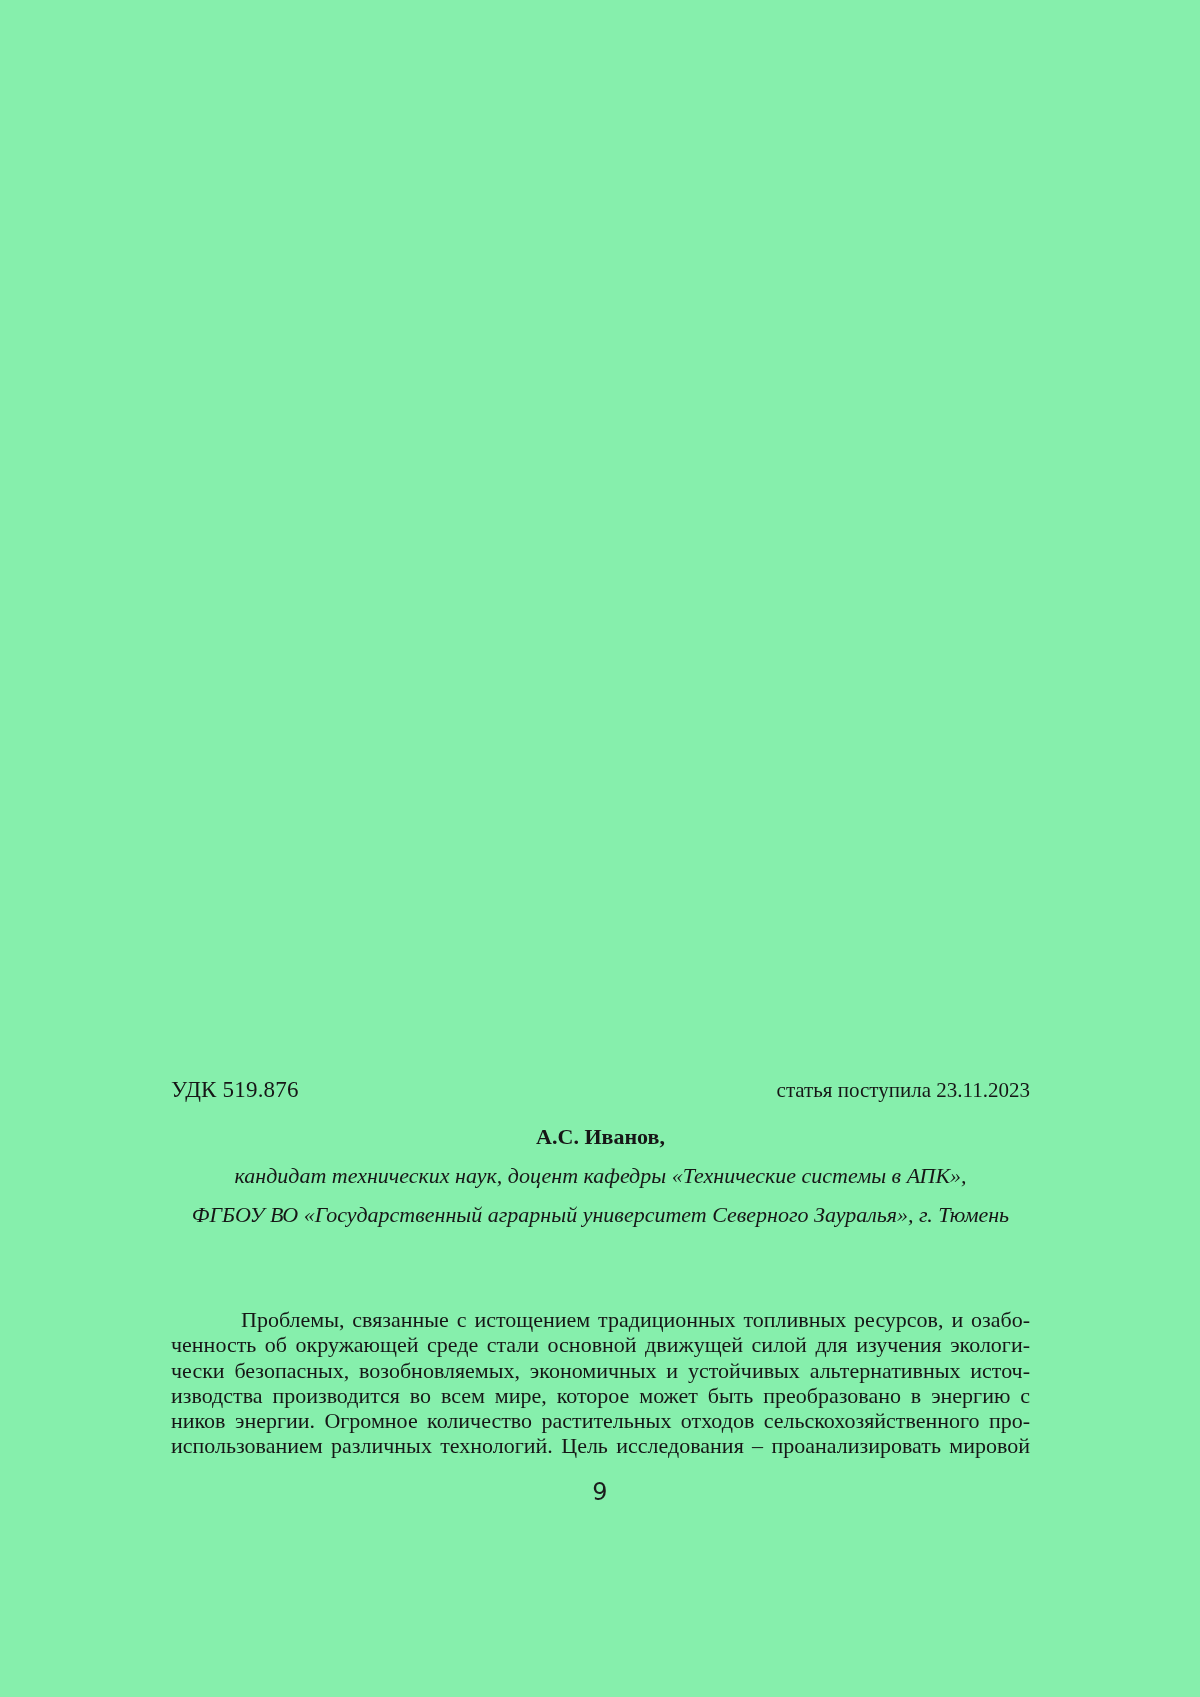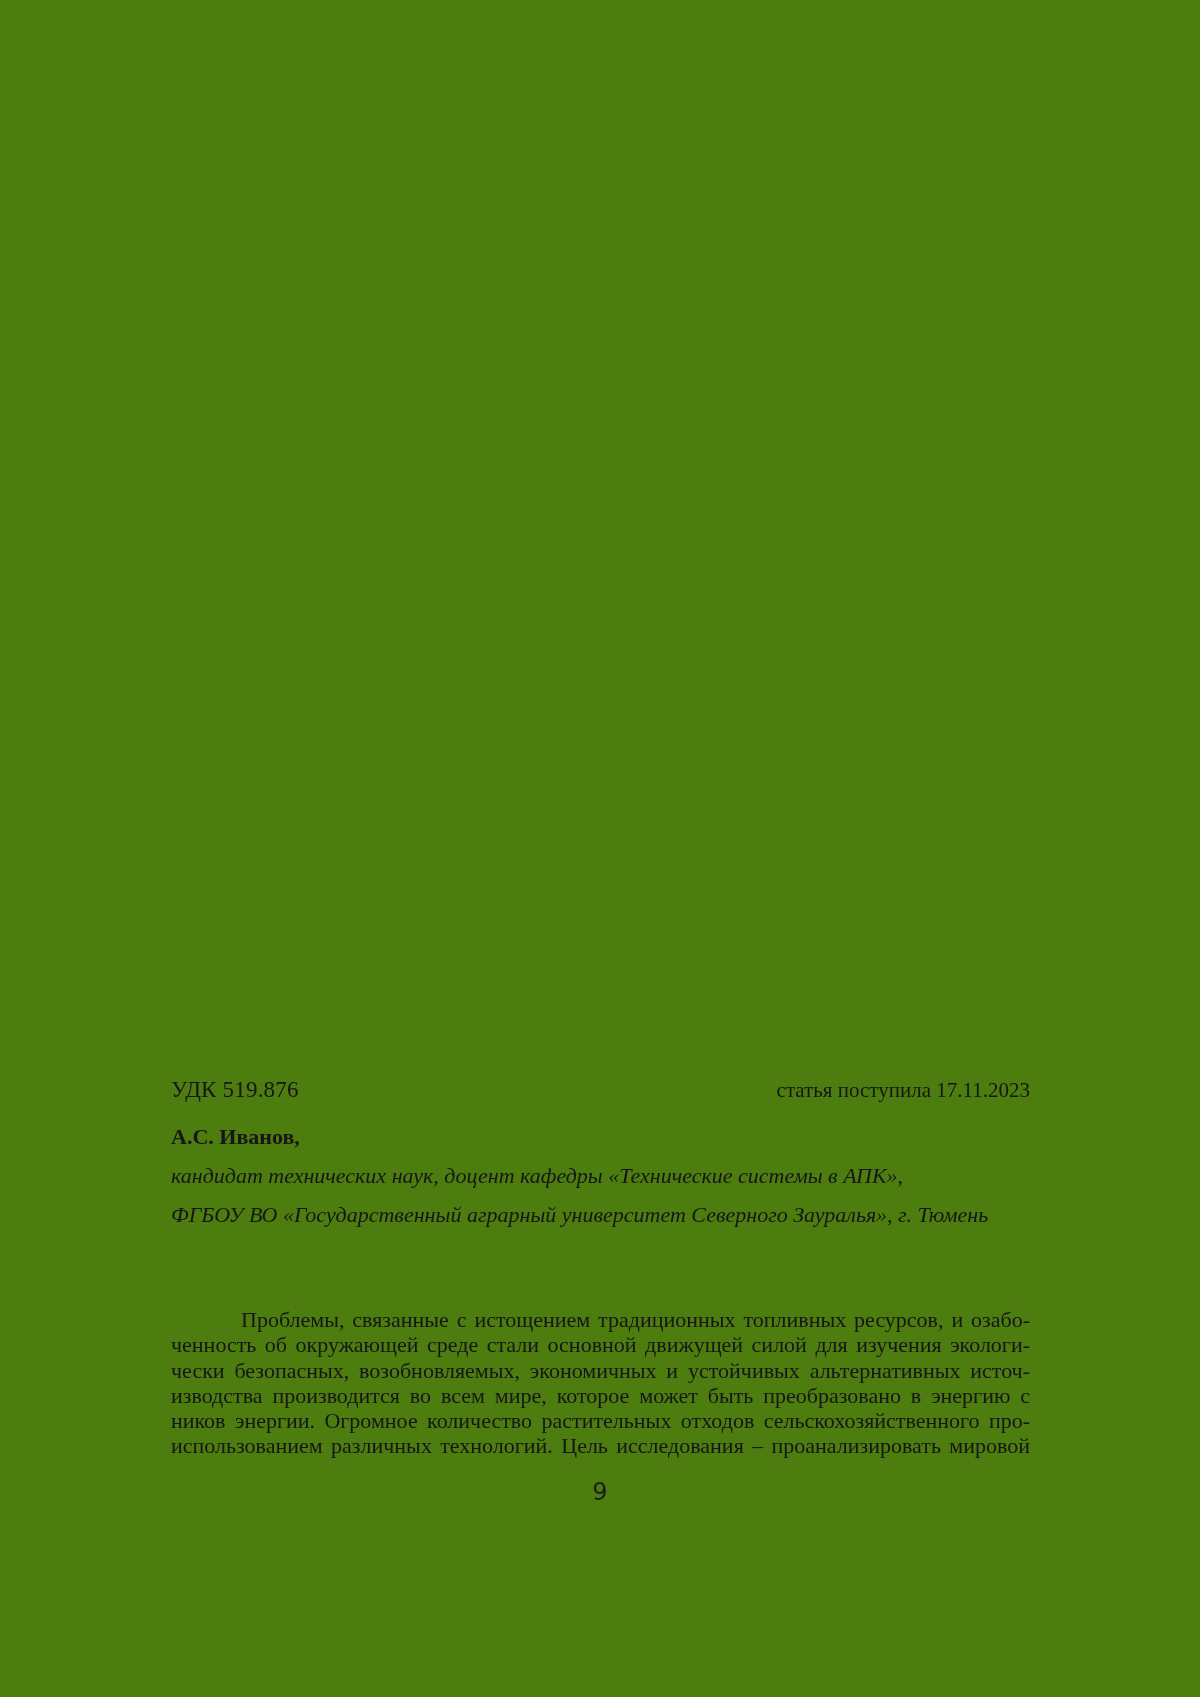--- a/index.html
+++ b/index.html
@@ -4,21 +4,21 @@
 <style>
   html, body {
     margin: 0;
     padding: 0;
     background: #ffffff;
   }
   .page {
     position: relative;
     width: 1200px;
     height: 1697px;
-    background: #4d7c0f;
+    background: #86efac;
     color: #161616;
     font-family: "Liberation Serif", "DejaVu Serif", serif;
     overflow: hidden;
   }
   
   .header-row {
     position: absolute;
     top: 1077px;
     left: 171px;
     width: 859px;
@@ -33,20 +33,21 @@
   }
   .received {
     font-size: 21px;
   }
   
   .author-block {
     position: absolute;
     top: 1123px;
     left: 171px;
     width: 859px;
+    text-align: center;
     font-size: 22px;
     line-height: 27px;
     font-family: Liberation Serif, serif;
   }
   .author-name {
     font-weight: bold;
   }
   .author-affiliation {
     font-style: italic;
     margin-top: 12px;
@@ -94,21 +95,21 @@
     color: #1c1c1c;
   }
 </style>
 </head>
 <body>
 
 <div class="page">
 
   <div class="header-row">
     <span class="udc">УДК 519.876</span>
-    <span class="received">статья поступила 17.11.2023</span>
+    <span class="received">статья поступила 23.11.2023</span>
   </div>
 
   <div class="author-block">
     <div class="author-name">А.С. Иванов,</div>
     <div class="author-affiliation">кандидат технических наук, доцент кафедры «Технические системы в АПК»,</div>
     <div class="author-affiliation">ФГБОУ ВО «Государственный аграрный университет Северного Зауралья», г. Тюмень</div>
   </div>
 
 
   <div class="abstract">

